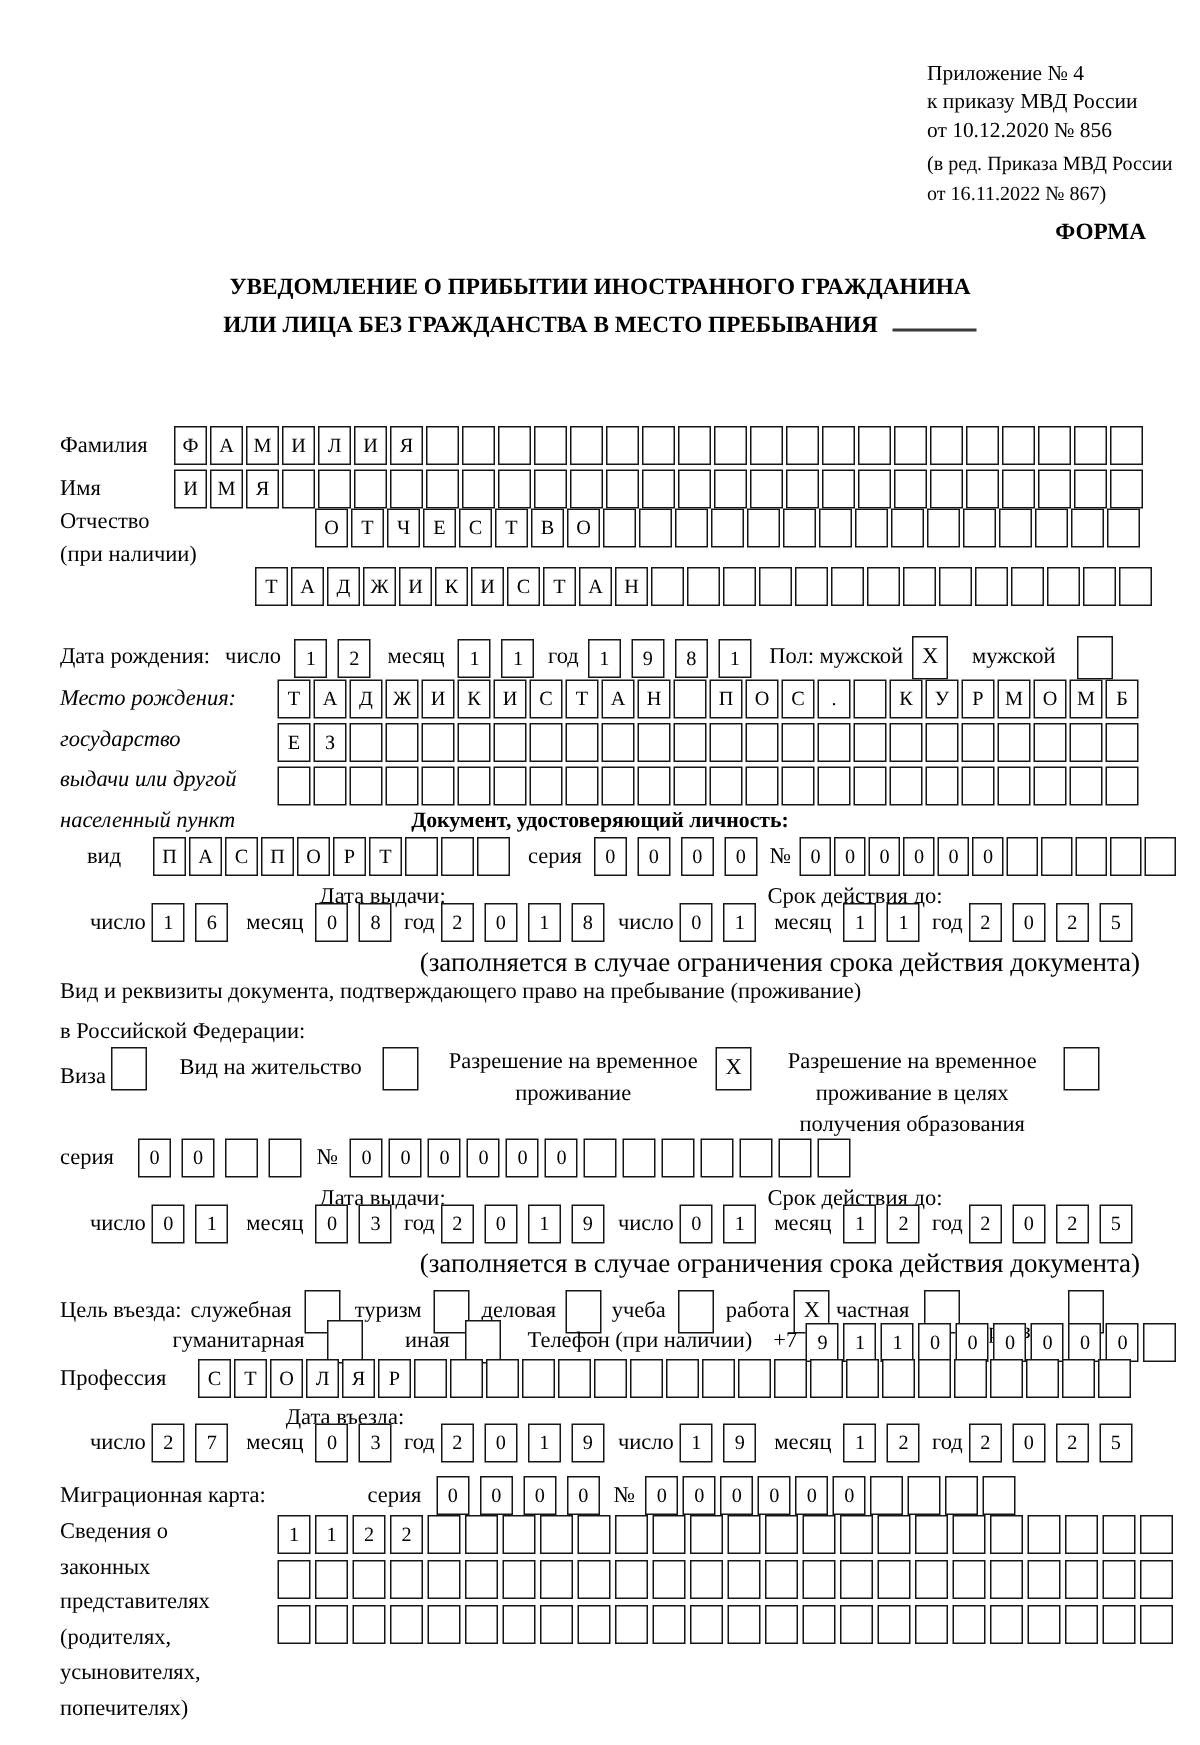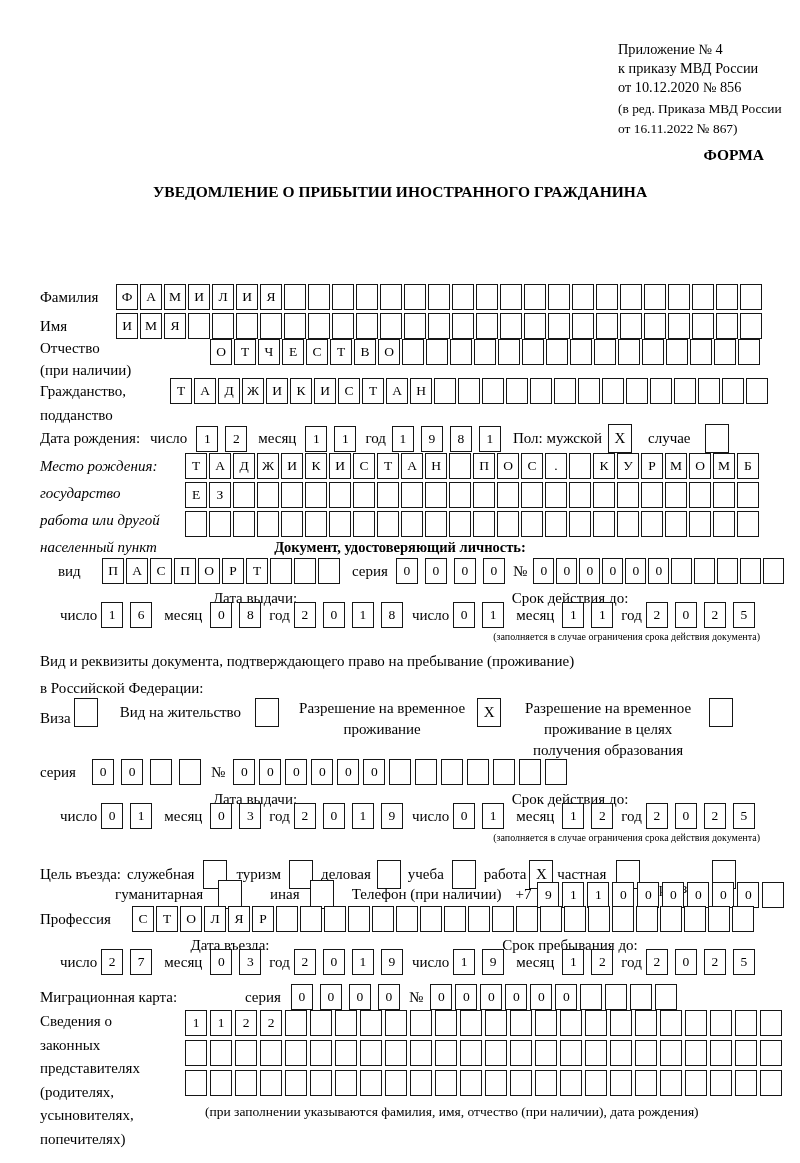--- a/index.html
+++ b/index.html
@@ -14,21 +14,21 @@
   .cells{display:flex;gap:2px;flex:none;}
   .cells.g3{gap:3px;}
   .cells.g7{gap:7px;}
   .cells.g4{gap:4px;}
   .cells.tight .cell{width:21px;}
   .cell{box-sizing:border-box;flex:none;width:22px;height:26px;border:1.7px solid #161616;
         display:inline-flex;align-items:center;justify-content:center;font-size:13.5px;background:#fff;}
   .box{box-sizing:border-box;flex:none;width:24px;height:29px;border:1.7px solid #161616;
        display:inline-flex;align-items:center;justify-content:center;font-size:15px;background:#fff;}
   .lbl{flex:none;}
-  .small{font-size:10px;}
+  .small{font-size:18px;}
   .hnote{font-size:14.3px;line-height:19px;}
   .hnote-small{font-size:13.4px;line-height:17px;margin-top:3px;}
   .sub{line-height:27px;}
   .underline-blank{display:inline-block;width:56px;height:13px;border-bottom:2.5px solid #3a3a3a;margin-left:10px;}
   .wrapblock{line-height:21px;text-align:center;}
 </style>
 </head>
 <body>
 
 <div class="page">
@@ -37,20 +37,23 @@
     <div class="hnote">Приложение № 4</div>
     <div class="hnote">к приказу МВД России</div>
     <div class="hnote">от 10.12.2020 № 856</div>
     <div class="hnote-small">(в ред. Приказа МВД России</div>
     <div class="hnote-small">от 16.11.2022 № 867)</div>
   </div>
 
   <div class="abs b center" style="top:183px;left:0;width:800px;font-size:15.5px;">УВЕДОМЛЕНИЕ О ПРИБЫТИИ ИНОСТРАННОГО ГРАЖДАНИНА</div>
 
   <div class="abs b right" style="top:146px;left:0;width:764px;font-size:15.5px;">ФОРМА</div>
+  <div class="abs b center" style="top:206px;left:0;width:800px;font-size:15.5px;">
+    <span>ИЛИ ЛИЦА БЕЗ ГРАЖДАНСТВА В МЕСТО ПРЕБЫВАНИЯ</span><span class="underline-blank"></span>
+  </div>
 
 
   <div class="row" style="top:284px;left:40px;">
     <span class="lbl" style="width:76px;">Фамилия</span>
     <span class="cells">
         <span class="cell">Ф</span>
         <span class="cell">А</span>
         <span class="cell">М</span>
         <span class="cell">И</span>
         <span class="cell">Л</span>
@@ -135,24 +138,20 @@
         <span class="cell"></span>
         <span class="cell"></span>
         <span class="cell"></span>
         <span class="cell"></span>
         <span class="cell"></span>
         <span class="cell"></span>
         <span class="cell"></span>
       </span>
   </div>
 
-  <div class="abs" style="top:379px;left:40px;line-height:24px;">
-    <div>Гражданство,</div>
-    <div>подданство</div>
-  </div>
   <div class="row" style="top:378px;left:170px;">
     <span class="cells">
         <span class="cell">Т</span>
         <span class="cell">А</span>
         <span class="cell">Д</span>
         <span class="cell">Ж</span>
         <span class="cell">И</span>
         <span class="cell">К</span>
         <span class="cell">И</span>
         <span class="cell">С</span>
@@ -190,28 +189,28 @@
       </span>
     <span class="lbl" style="margin-left:9px;">год</span>
     <span class="cells g7" style="margin-left:6px;">
         <span class="cell">1</span>
         <span class="cell">9</span>
         <span class="cell">8</span>
         <span class="cell">1</span>
       </span>
     <span class="lbl" style="margin-left:12px;">Пол: мужской</span>
     <span class="box" style="margin-left:6px;">X</span>
-    <span class="lbl" style="margin-left:16px;">случае</span>
+    <span class="lbl" style="margin-left:16px;">мужской</span>
     <span class="box" style="margin-left:14px;"></span>
   </div>
 
   <div class="abs sub" style="top:453px;left:40px;font-style:italic;">
     <div>Место рождения:</div>
     <div>государство</div>
-    <div>работа или другой</div>
+    <div>выдачи или другой</div>
     <div>населенный пункт</div>
   </div>
   <div class="row" style="top:453px;left:185px;">
     <span class="cells">
         <span class="cell">Т</span>
         <span class="cell">А</span>
         <span class="cell">Д</span>
         <span class="cell">Ж</span>
         <span class="cell">И</span>
         <span class="cell">К</span>
@@ -522,21 +521,20 @@
         <span class="cell"></span>
         <span class="cell"></span>
         <span class="cell"></span>
         <span class="cell"></span>
         <span class="cell"></span>
         <span class="cell"></span>
       </span>
   </div>
 
   <div class="abs center" style="top:937px;left:120px;width:220px;">Дата въезда:</div>
-  <div class="abs center" style="top:937px;left:440px;width:260px;">Срок пребывания до:</div>
 
   <div class="row" style="top:949px;left:60px;">
     <span class="lbl">число</span>
     <span class="cells g7" style="margin-left:4px;">
         <span class="cell">2</span>
         <span class="cell">7</span>
       </span>
     <span class="lbl" style="margin-left:12px;">месяц</span>
     <span class="cells g7" style="margin-left:8px;">
         <span class="cell">0</span>
@@ -679,15 +677,14 @@
         <span class="cell"></span>
         <span class="cell"></span>
         <span class="cell"></span>
         <span class="cell"></span>
         <span class="cell"></span>
         <span class="cell"></span>
         <span class="cell"></span>
         <span class="cell"></span>
       </span>
   </div>
-  <div class="abs" style="top:1104px;left:205px;font-size:13.5px;">(при заполнении указываются фамилия, имя, отчество (при наличии), дата рождения)</div>
 
 </div>
 
 </body></html>

